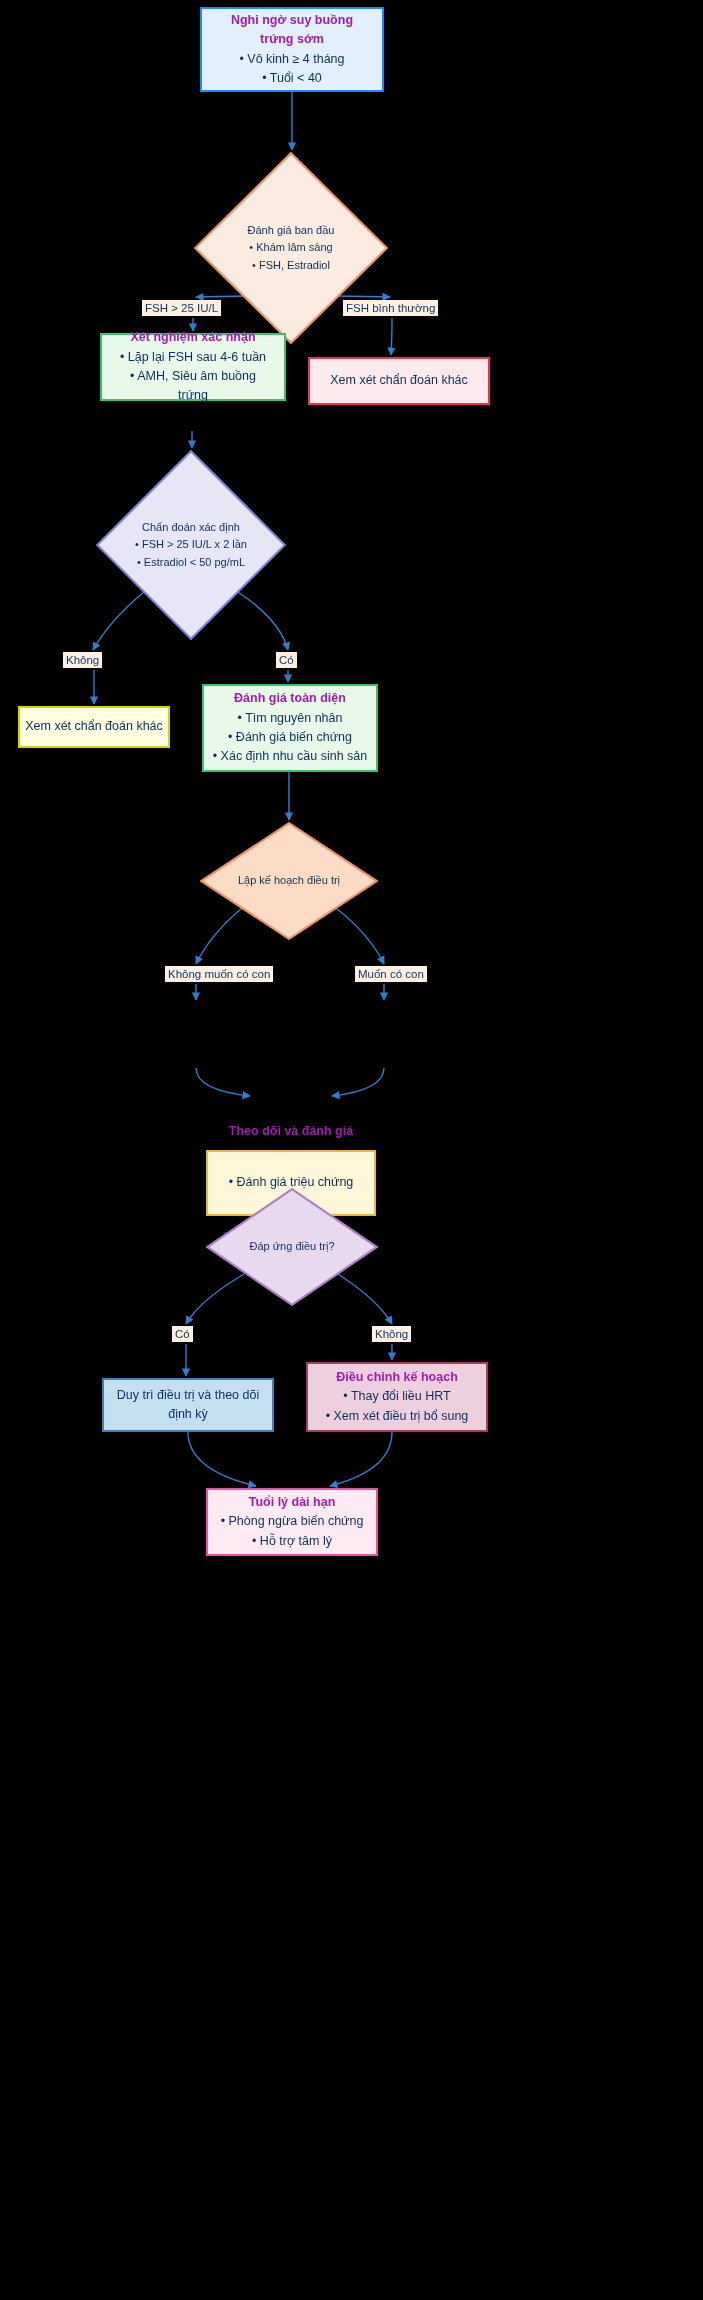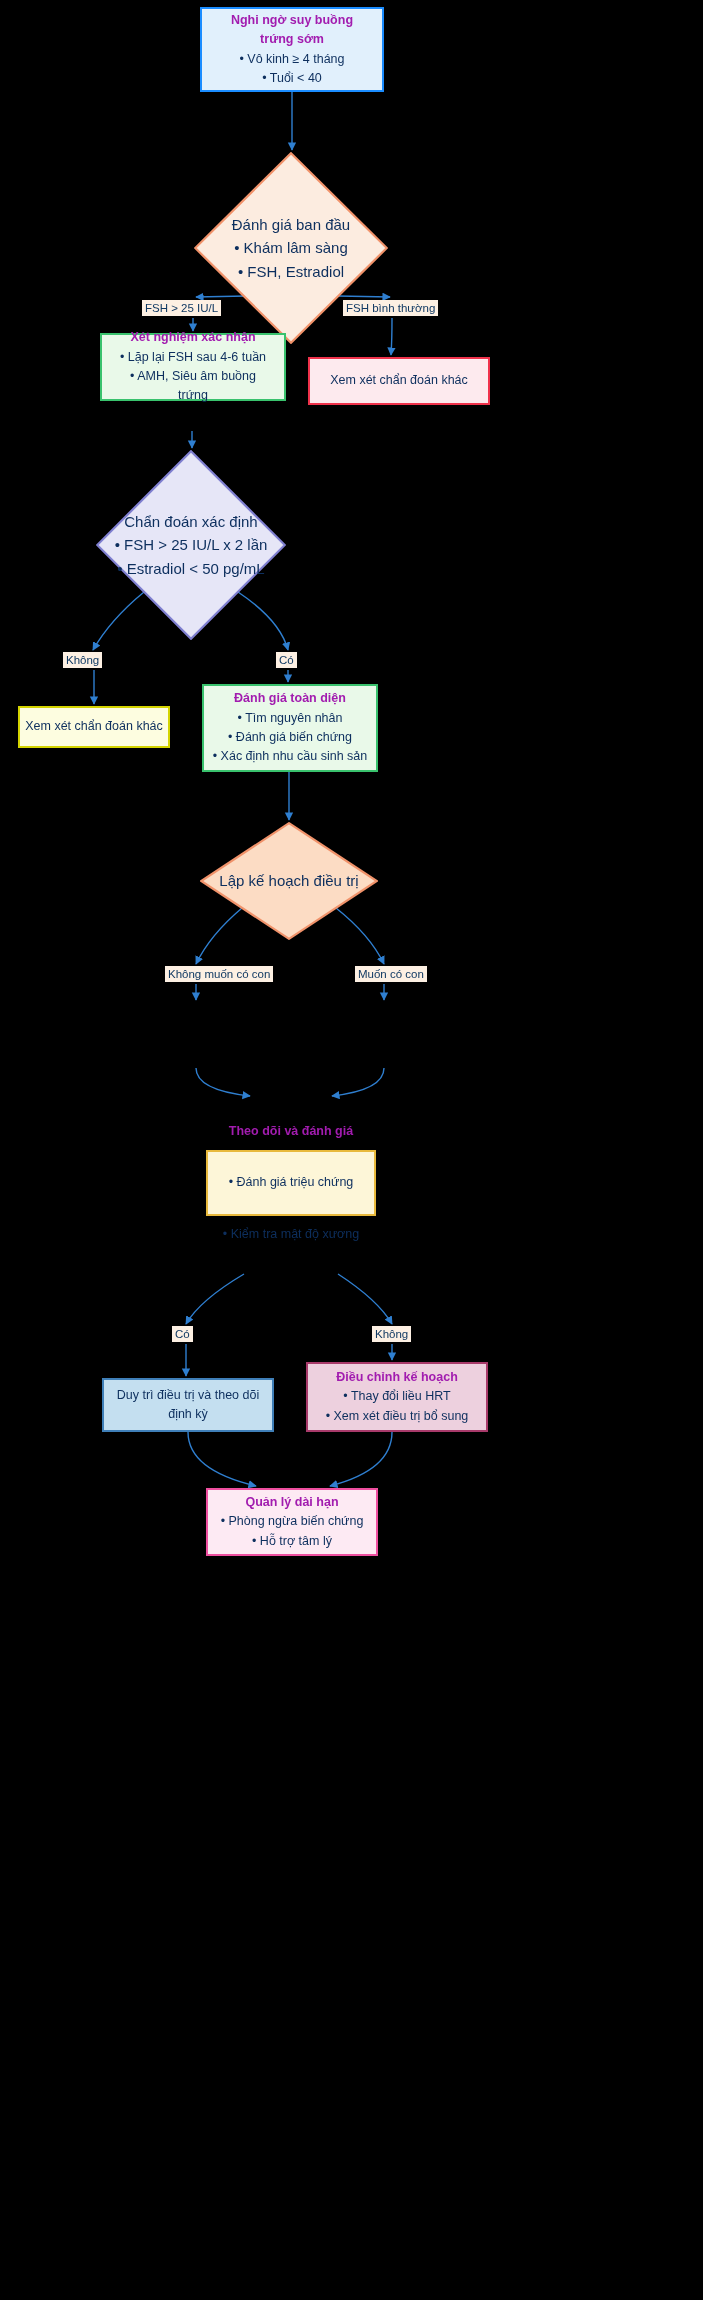--- a/index.html
+++ b/index.html
@@ -8,21 +8,21 @@
   svg#edges{position:absolute;left:0;top:0;width:703px;height:2300px;}
   .node{position:absolute;box-sizing:border-box;display:flex;flex-direction:column;
         align-items:center;justify-content:center;text-align:center;
         font-size:12.5px;line-height:1.55;color:#0d2f5e;}
   .node .ttl{font-weight:bold;color:#a21caf;}
   .node .li{white-space:nowrap;}
   .rect{border-width:2px;border-style:solid;}
   .dia{position:absolute;}
   .dia .inner{position:absolute;left:0;top:0;width:100%;height:100%;
       display:flex;flex-direction:column;align-items:center;justify-content:center;
-      text-align:center;font-size:15px;line-height:1.55;color:#0d2f5e;}
+      text-align:center;font-size:11px;line-height:1.55;color:#0d2f5e;}
   .dshape{position:absolute;left:0;top:0;width:100%;height:100%;}
   .elabel{position:absolute;background:#fdf0e3;color:#123a63;font-size:11.5px;
           padding:1px 3px;white-space:nowrap;line-height:1.25;}
 </style>
 </head>
 <body>
 
 <div id="stage">
 
   <svg id="edges" viewBox="0 0 703 2300">
@@ -129,34 +129,42 @@
   <div class="elabel" style="left: 355px; top: 966px;">Muốn có con</div>
 
 
 
   <div class="node rect" style="left: 206px; top: 1150px; width: 170px; height: 66px; background: rgb(253, 246, 216); border-color: rgb(232, 185, 60); gap: 32px;">
     <div class="ttl">Theo dõi và đánh giá</div>
     <div class="li">• Đánh giá triệu chứng</div>
     <div class="li">• Kiểm tra mật độ xương</div>
   </div>
 
+  <div class="dia" style="left:206px;top:1188px;width:172px;height:118px;">
+    <svg class="dshape" viewBox="0 0 172 118" preserveAspectRatio="none">
+      <polygon points="86,1.2 170.8,59 86,116.8 1.2,59" fill="#e9d9ef" stroke="#b07fc4" stroke-width="2.2"></polygon>
+    </svg>
+    <div class="inner">
+      <div class="ttl">Đáp ứng điều trị?</div>
+    </div>
+  </div>
 
   <div class="elabel" style="left:172px;top:1326px;">Có</div>
   <div class="elabel" style="left:372px;top:1326px;">Không</div>
 
   <div class="node rect" style="left: 306px; top: 1362px; width: 182px; height: 70px; background: rgb(237, 208, 222); border-color: rgb(168, 58, 106);">
     <div class="ttl">Điều chỉnh kế hoạch</div>
     <div class="li">• Thay đổi liều HRT</div>
     <div class="li">• Xem xét điều trị bổ sung</div>
   </div>
 
   <div class="node rect" style="left: 102px; top: 1378px; width: 172px; height: 54px; background: rgb(196, 223, 240); border-color: rgb(63, 127, 184);">
     <div class="li">Duy trì điều trị và theo dõi</div>
     <div class="li">định kỳ</div>
   </div>
 
   <div class="node rect" style="left: 206px; top: 1488px; width: 172px; height: 68px; background: rgb(253, 234, 243); border-color: rgb(239, 79, 160);">
-    <div class="ttl">Quản lý dài hạn</div>
+    <div class="ttl">Tuổi lý dài hạn</div>
     <div class="li">• Phòng ngừa biến chứng</div>
     <div class="li">• Hỗ trợ tâm lý</div>
   </div>
 
 </div>
 
 </body></html>

